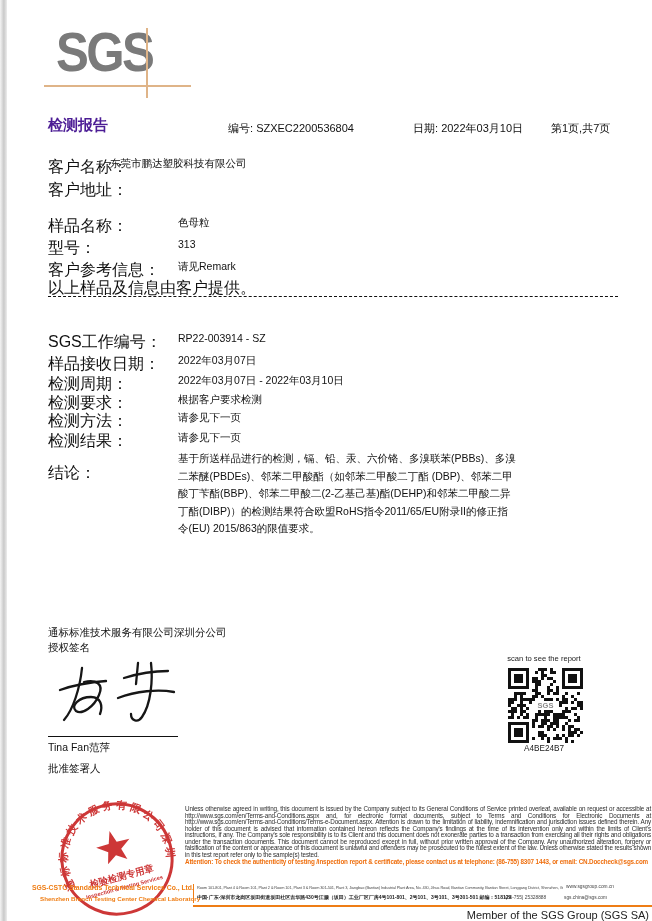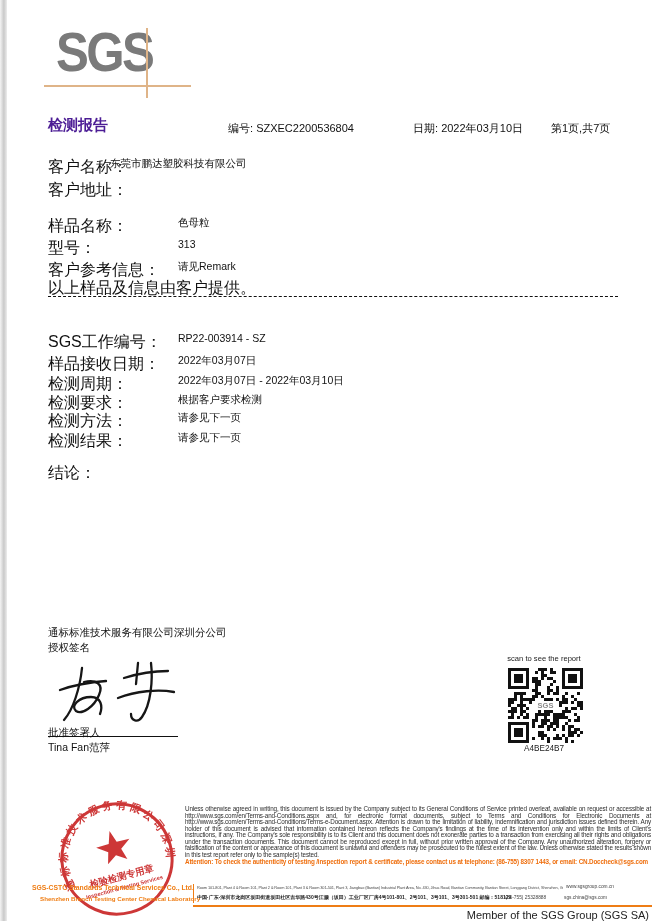--- a/index.html
+++ b/index.html
@@ -85,38 +85,39 @@
   <div class="abs lbl" style="left:48px;top:374px;">检测周期：</div>
   <div class="abs val" style="left:178px;top:374px;">2022年03月07日 - 2022年03月10日</div>
   <div class="abs lbl" style="left:48px;top:393px;">检测要求：</div>
   <div class="abs val" style="left:178px;top:393px;">根据客户要求检测</div>
   <div class="abs lbl" style="left:48px;top:411px;">检测方法：</div>
   <div class="abs val" style="left:178px;top:411px;">请参见下一页</div>
   <div class="abs lbl" style="left:48px;top:431px;">检测结果：</div>
   <div class="abs val" style="left:178px;top:431px;">请参见下一页</div>
 
   <div class="abs lbl" style="left:48px;top:451px;margin-top:12px;">结论：</div>
+  <div class="abs concl">基于所送样品进行的检测，镉、铅、汞、六价铬、多溴联苯(PBBs)、多溴二苯醚(PBDEs)、邻苯二甲酸酯（如邻苯二甲酸二丁酯 (DBP)、邻苯二甲酸丁苄酯(BBP)、邻苯二甲酸二(2-乙基己基)酯(DEHP)和邻苯二甲酸二异丁酯(DIBP)）的检测结果符合欧盟RoHS指令2011/65/EU附录II的修正指令(EU) 2015/863的限值要求。</div>
 
   <div class="abs val" style="left:48px;top:626px;">通标标准技术服务有限公司深圳分公司</div>
   <div class="abs val" style="left:48px;top:641px;">授权签名</div>
 
   <svg class="abs" style="left:52px;top:656px;" width="160" height="84" viewBox="0 0 160 84">
     <g fill="none" stroke="#161616" stroke-width="2.3" stroke-linecap="round">
       <path d="M8,34 C22,29 40,26 54,25"></path>
       <path d="M30,12 C28,32 21,54 12,64"></path>
       <path d="M32,26 C44,23 52,28 47,39 C42,51 30,59 24,55 C18,50 27,41 39,41 C49,41 51,50 48,58"></path>
       <path d="M72,22 C88,17 104,15 116,15"></path>
       <path d="M86,7 L84,28"></path>
       <path d="M99,7 C101,24 99,48 90,61 C86,67 79,65 79,58"></path>
       <path d="M66,42 C84,35 106,33 122,36"></path>
     </g>
   </svg>
   <div class="abs sig-line"></div>
   <div class="abs val" style="left:48px;top:741px;">Tina Fan范萍</div>
-  <div class="abs val" style="left:48px;top:726px;">批准签署人</div>
+  <div class="abs val" style="left:48px;top:762px;">批准签署人</div>
 
   <div class="abs qr-caption">scan to see the report</div>
   <svg class="abs qr-box" width="75" height="75" viewBox="0 0 75 75">
       <rect x="30" y="0" width="3" height="3" fill="#111"></rect>
       <rect x="33" y="0" width="3" height="3" fill="#111"></rect>
       <rect x="36" y="0" width="3" height="3" fill="#111"></rect>
       <rect x="42" y="0" width="3" height="3" fill="#111"></rect>
       <rect x="27" y="3" width="3" height="3" fill="#111"></rect>
       <rect x="33" y="3" width="3" height="3" fill="#111"></rect>
       <rect x="42" y="3" width="3" height="3" fill="#111"></rect>

